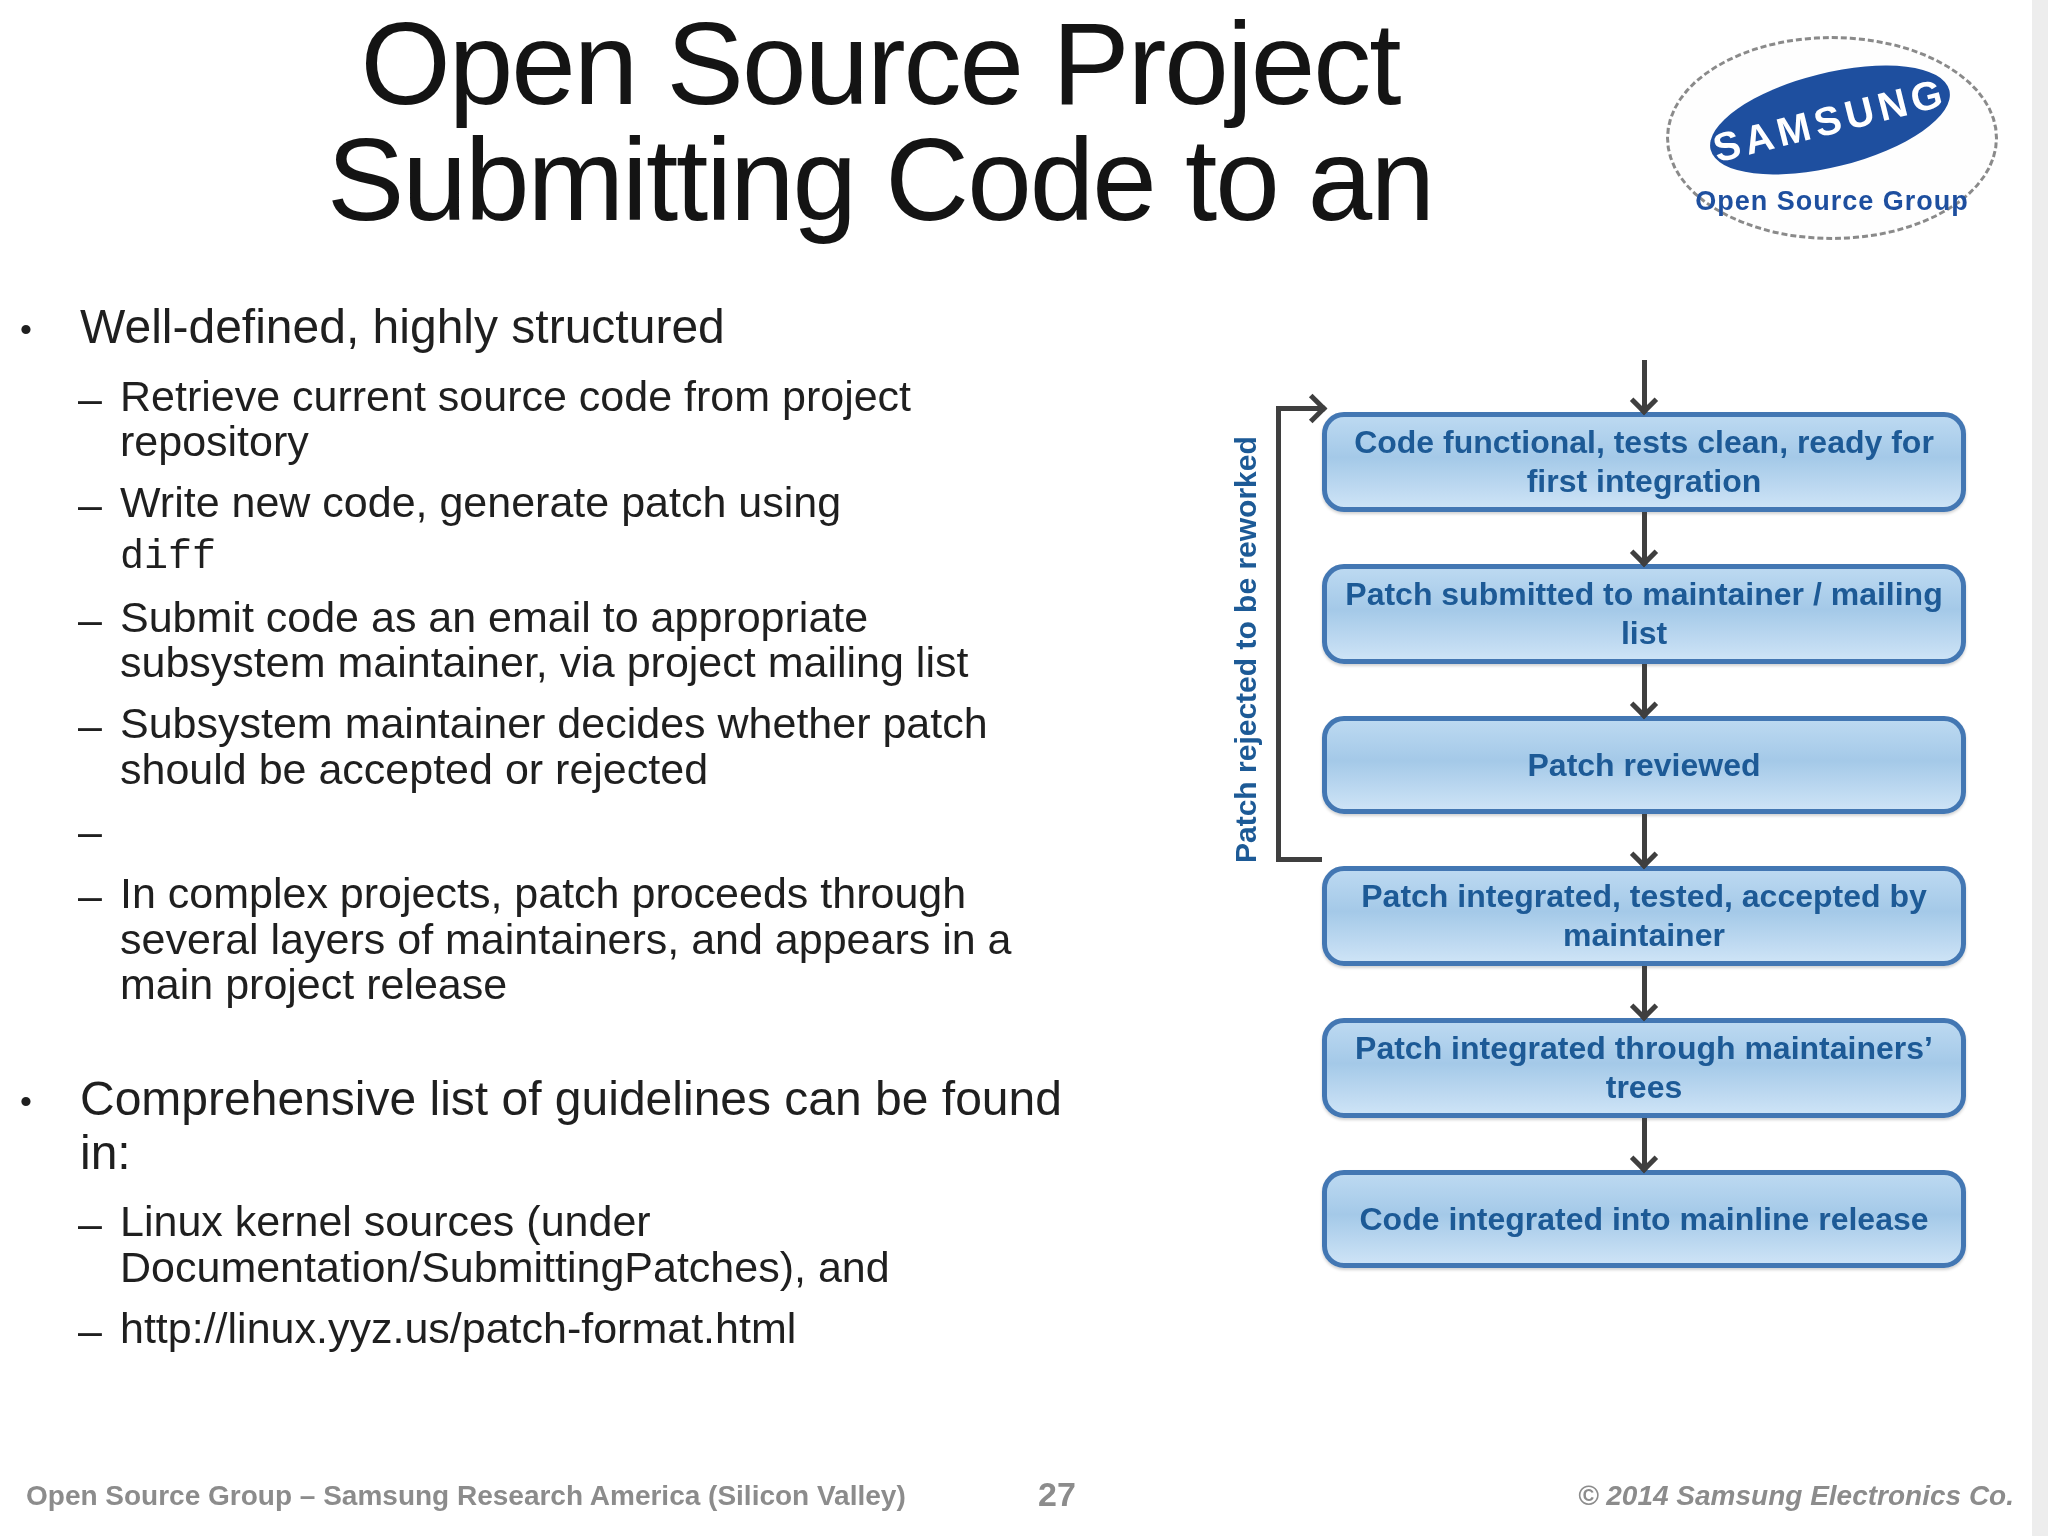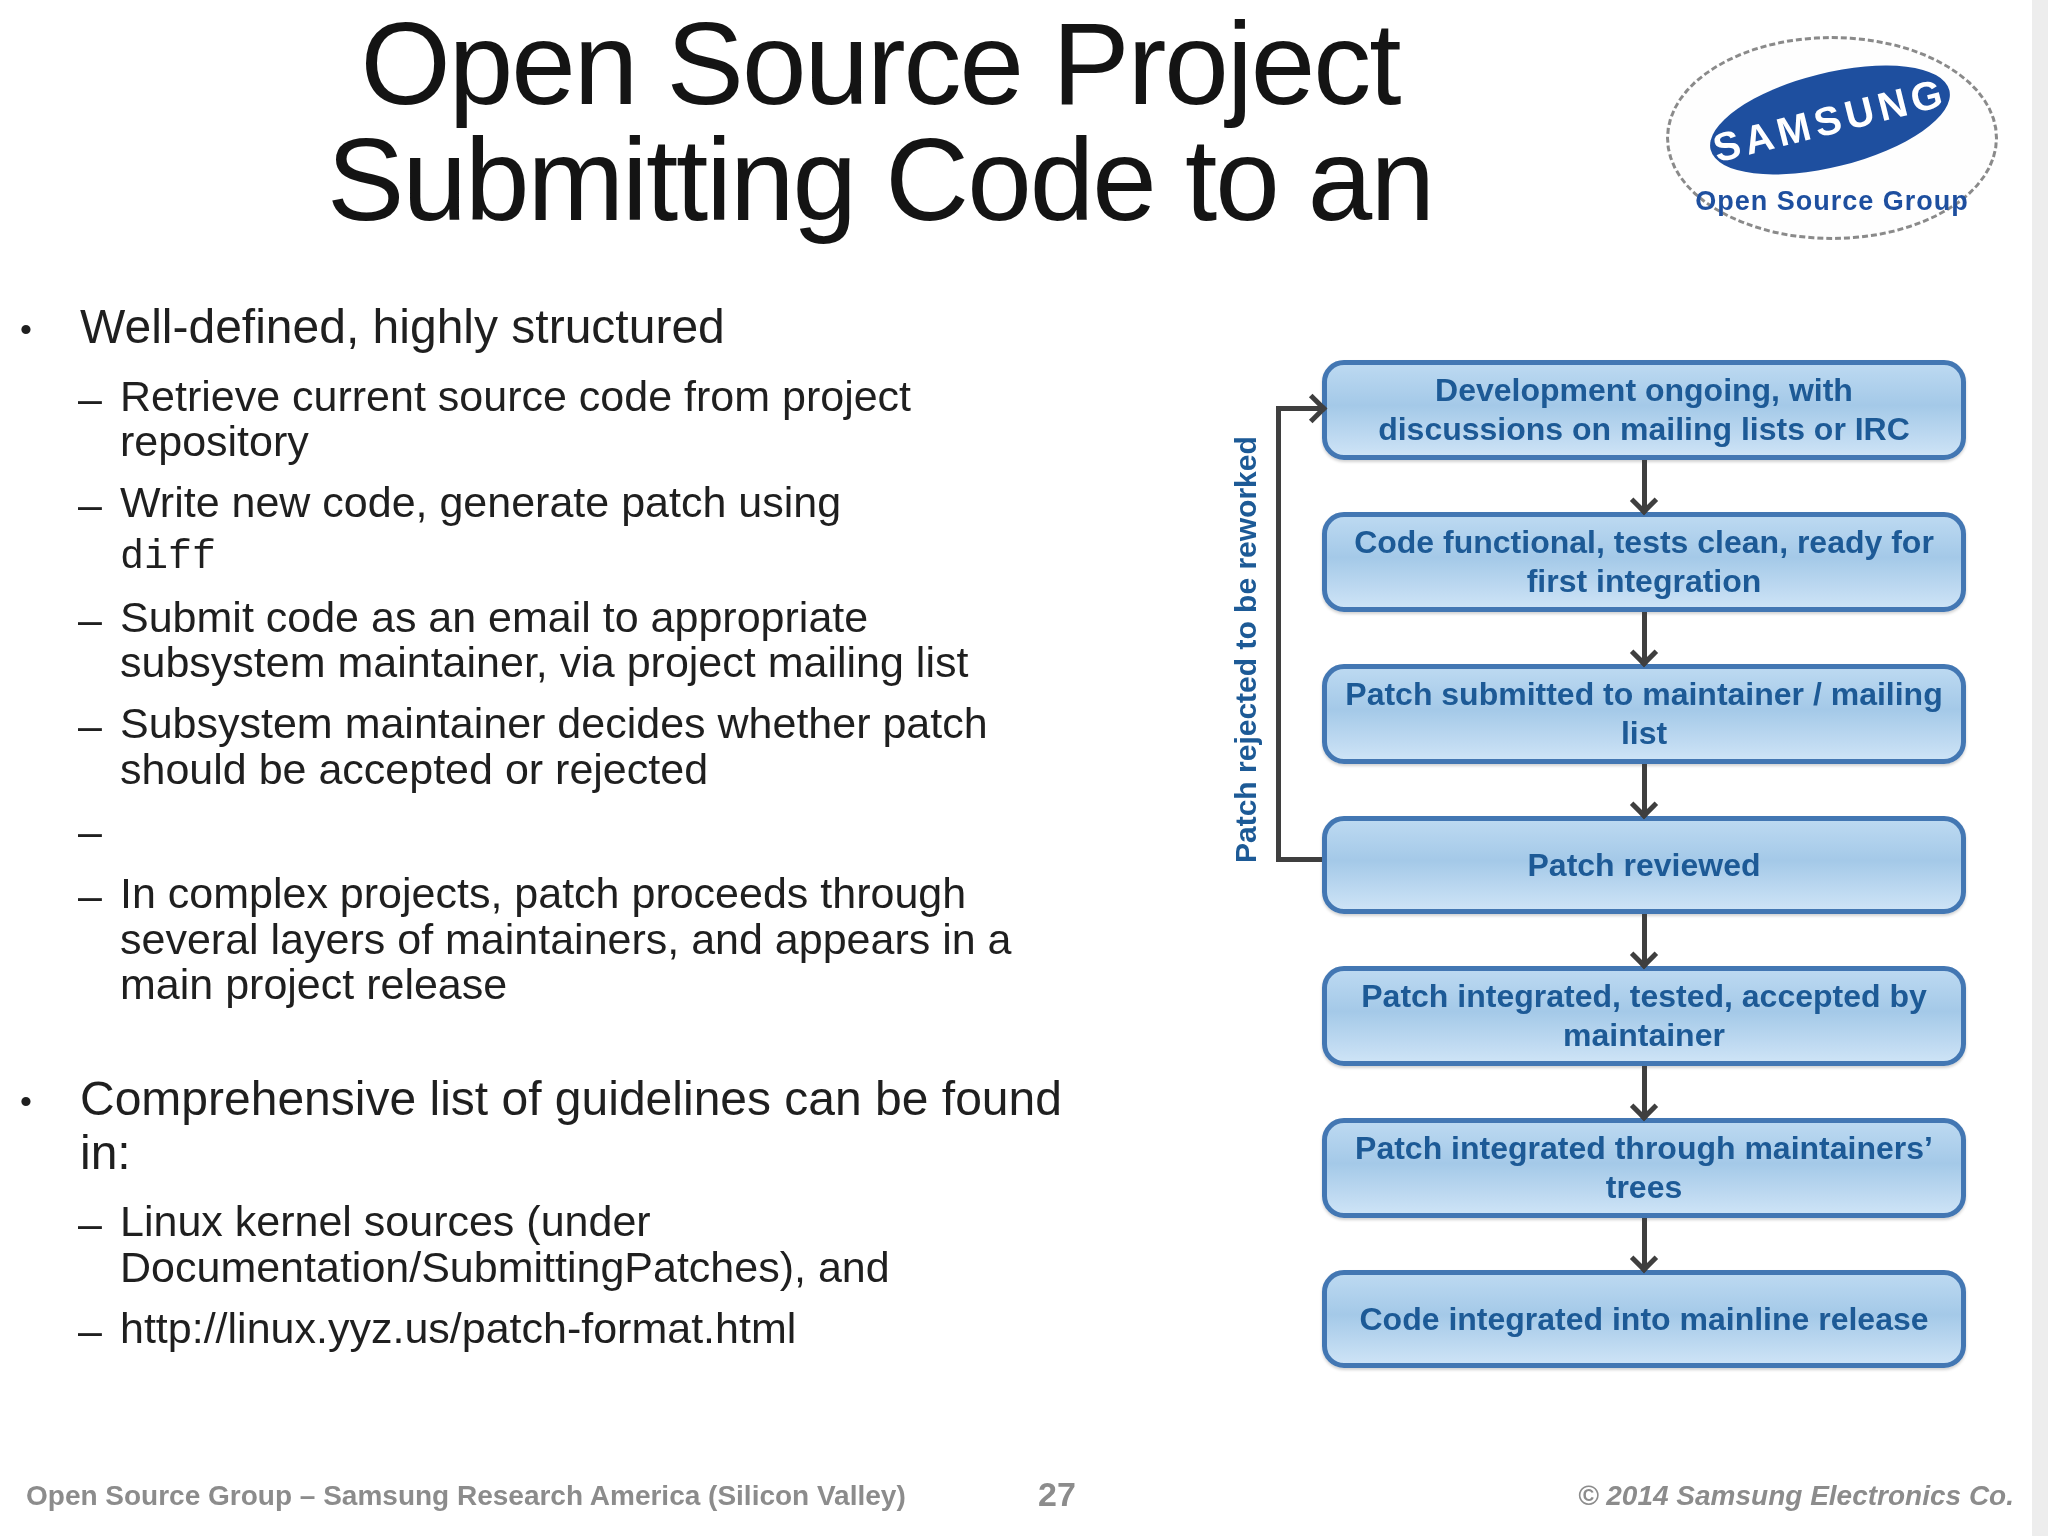--- a/index.html
+++ b/index.html
@@ -131,21 +131,20 @@
       </div>
     </div>
 
   </div>
 
   <div class="flow">
     <div class="reject-label">Patch rejected to be reworked</div>
     <div class="loop"></div>
     <div class="loop-head"></div>
 
-    <div class="fc-box">Development ongoing, with discussions on mailing lists or IRC</div>
     <div class="fc-gap">
         <div class="stem"></div>
         <div class="head-down"></div>
       </div>
 
     <div class="fc-box">Code functional, tests clean, ready for first integration</div>
     <div class="fc-gap">
         <div class="stem"></div>
         <div class="head-down"></div>
       </div>

